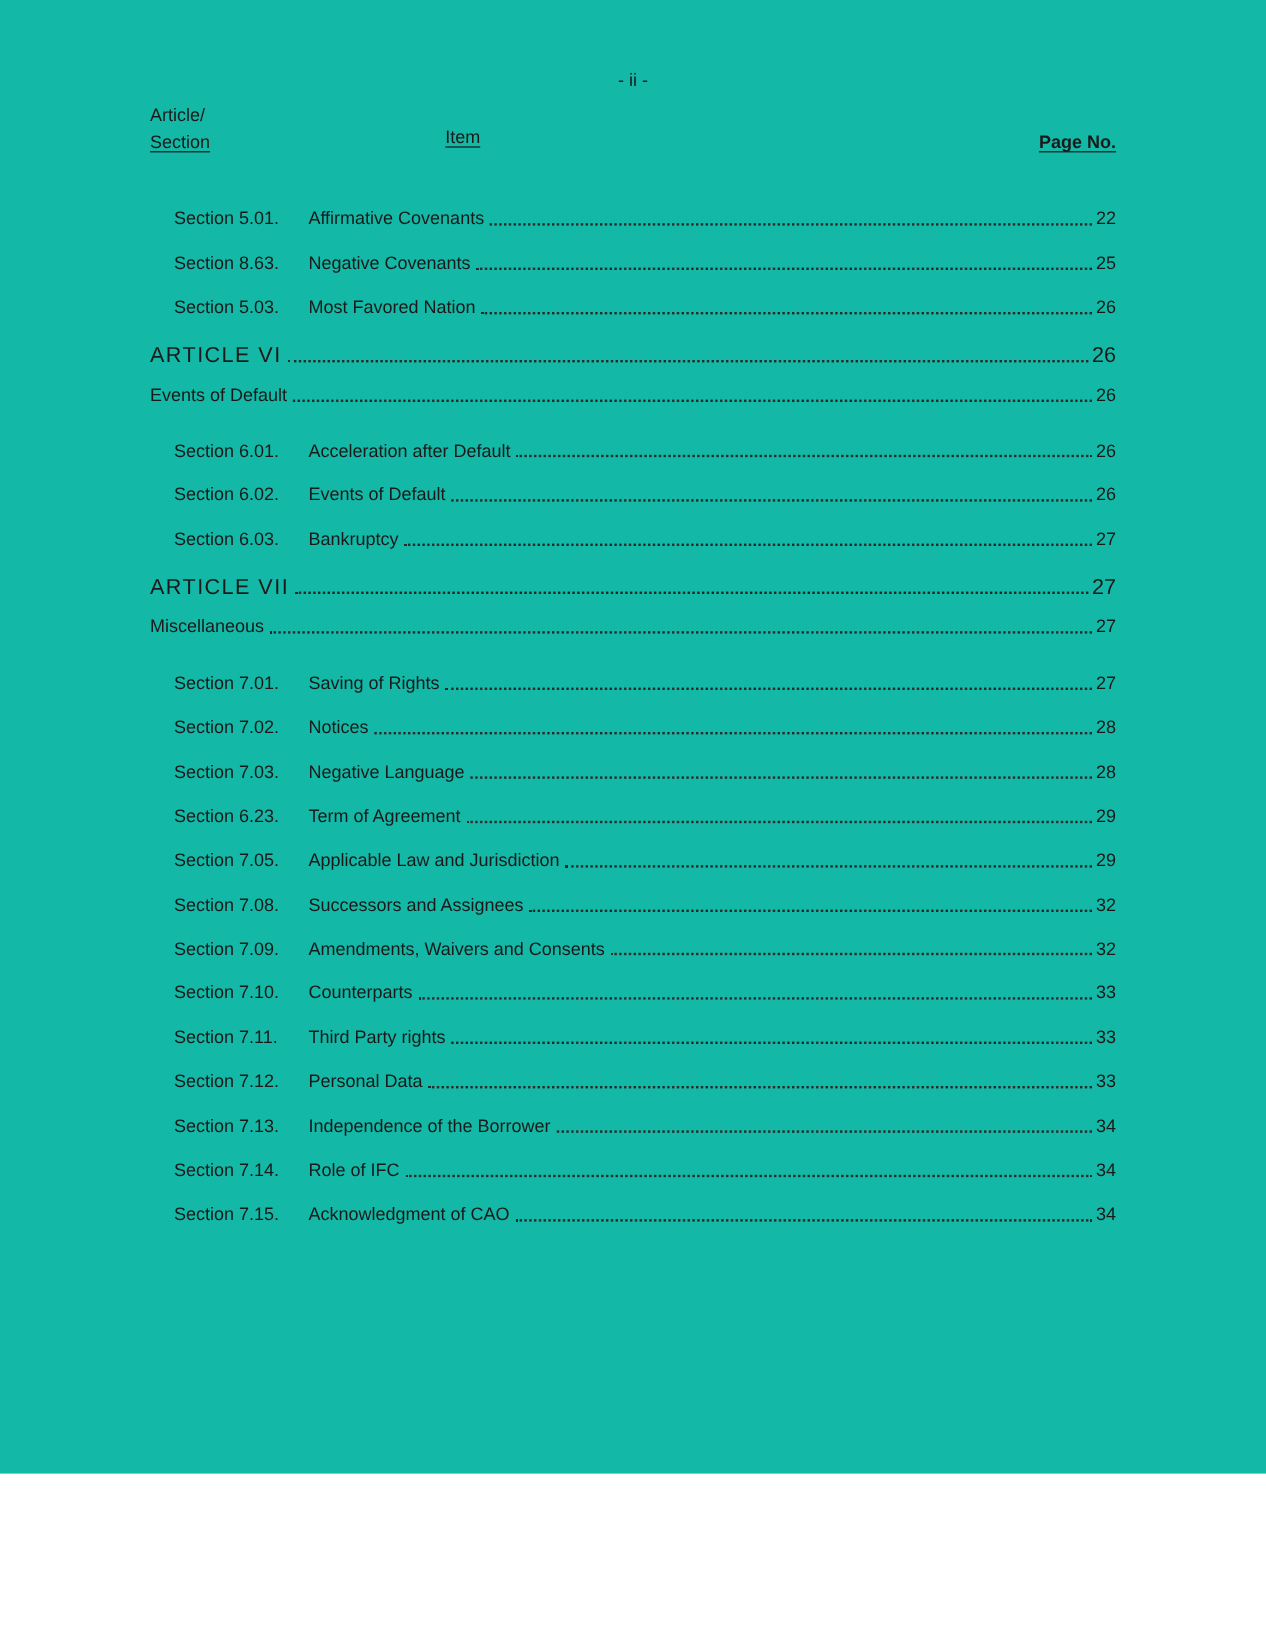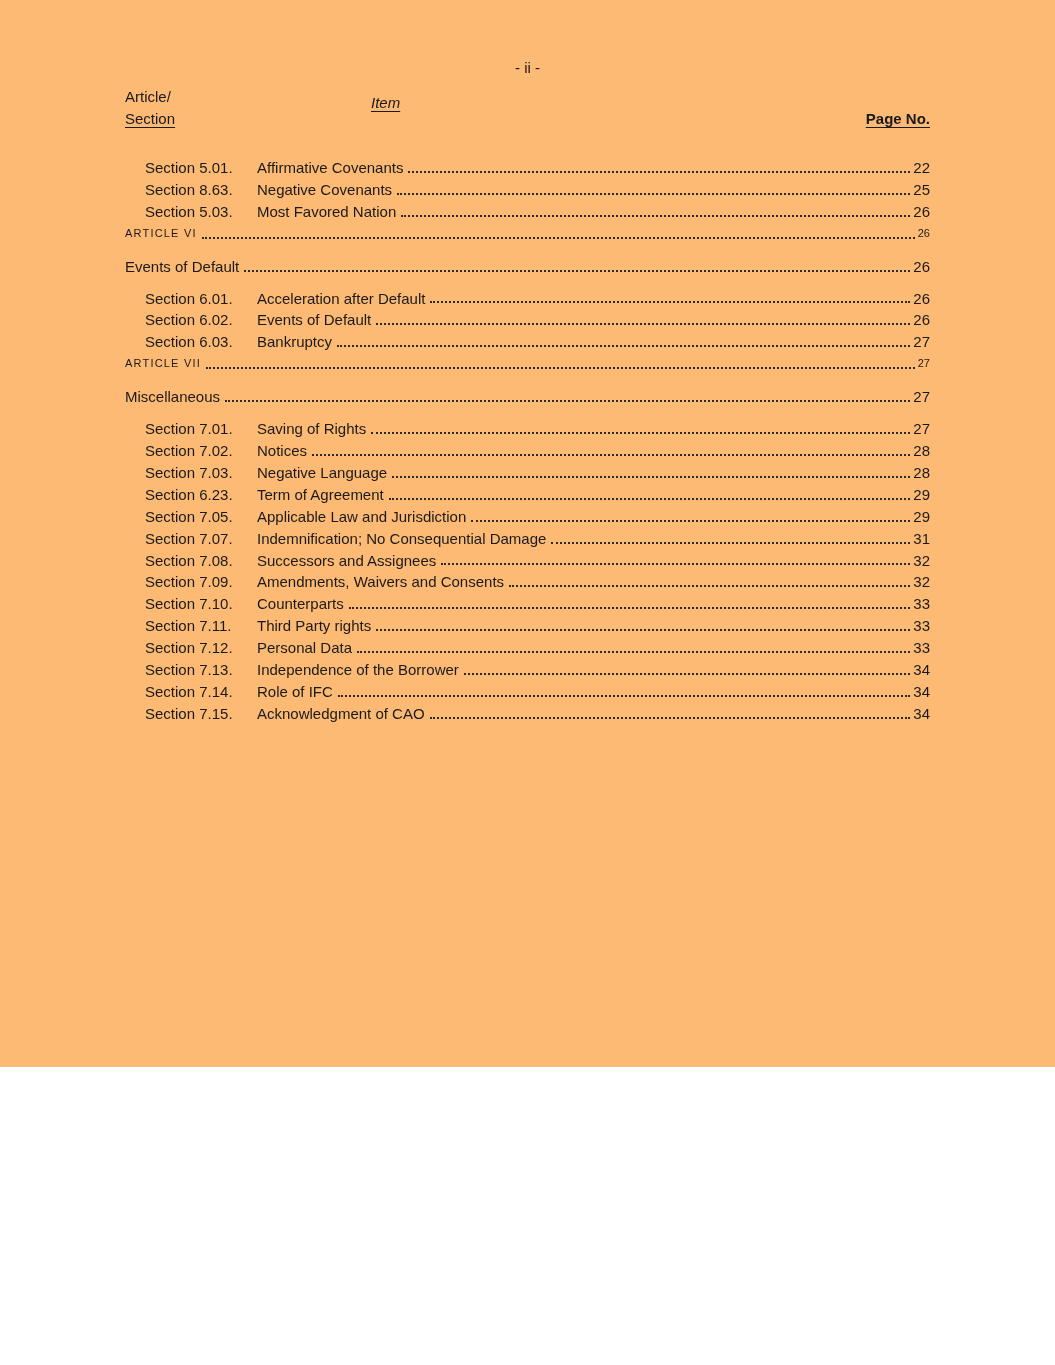--- a/index.html
+++ b/index.html
@@ -7,22 +7,22 @@
   body {
     width: 1055px;
     height: 1365px;
     font-family: "Liberation Sans", sans-serif;
     color: #1a1a1a;
     overflow: hidden;
   }
   .page {
     position: relative;
     width: 1055px;
-    height: 1067px;
-    background: #fdba74;
+    height: 1228px;
+    background: #14b8a6;
     padding: 58px 125px 0 125px;
   }
   .page-marker {
     text-align: center;
     font-size: 15px;
     line-height: 20px;
     margin-bottom: 8px;
   }
   .header-row {
     position: relative;
@@ -33,58 +33,57 @@
   .col-article {
     position: absolute;
     left: 0;
     top: 0;
     line-height: 22px;
   }
   .underlined { text-decoration: underline; text-underline-offset: 3px; text-align: right; }
   .col-item {
     position: absolute;
     left: 246px;
-    bottom: 16px;
+    bottom: 4px;
     line-height: 22px;
     text-decoration: underline;
     text-underline-offset: 3px;
-    font-style: italic;
   }
   .col-page {
     position: absolute;
     right: 0;
     bottom: 0;
     line-height: 22px;
     text-decoration: underline;
     text-underline-offset: 3px;
     font-weight: bold;
   }
   .toc-list { font-size: 15px; }
   .toc-row {
     display: flex;
     align-items: baseline;
     line-height: 21.9px;
     white-space: nowrap;
   }
   .toc-row.section { padding-left: 20px; }
-  .entry-label { flex: 0 0 112px; }
+  .entry-label { flex: 0 0 112px; margin-top: 15px; }
   .entry-title { flex: 0 0 auto; }
   .leader {
     flex: 1 1 auto;
     min-width: 12px;
     align-self: flex-end;
     border-bottom: 2px dotted #2a2a2a;
     margin: 0 3px 6px 5px;
     height: 1px;
   }
   .entry-page { flex: 0 0 auto; }
   .toc-row.article {
-    font-size: 11px;
+    font-size: 18px;
     letter-spacing: 1.2px;
-    margin-top: 0;
+    margin-top: 18px;
   }
   .toc-row.article .entry-page { letter-spacing: 0; }
   .toc-row.subtitle { margin-top: 11px; }
   .toc-group { margin-top: 10px; }
   .toc-group:first-child { margin-top: 0; }
 </style>
 </head>
 <body>
 
 <div class="page">
@@ -185,26 +184,20 @@
           <span class="leader"></span>
           <span class="entry-page">29</span>
         </div>
         <div class="toc-row section">
           <span class="entry-label">Section 7.05.</span>
           <span class="entry-title">Applicable Law and Jurisdiction</span>
           <span class="leader"></span>
           <span class="entry-page">29</span>
         </div>
         <div class="toc-row section">
-          <span class="entry-label">Section 7.07.</span>
-          <span class="entry-title">Indemnification; No Consequential Damage</span>
-          <span class="leader"></span>
-          <span class="entry-page">31</span>
-        </div>
-        <div class="toc-row section">
           <span class="entry-label">Section 7.08.</span>
           <span class="entry-title">Successors and Assignees</span>
           <span class="leader"></span>
           <span class="entry-page">32</span>
         </div>
         <div class="toc-row section">
           <span class="entry-label">Section 7.09.</span>
           <span class="entry-title">Amendments, Waivers and Consents</span>
           <span class="leader"></span>
           <span class="entry-page">32</span>

